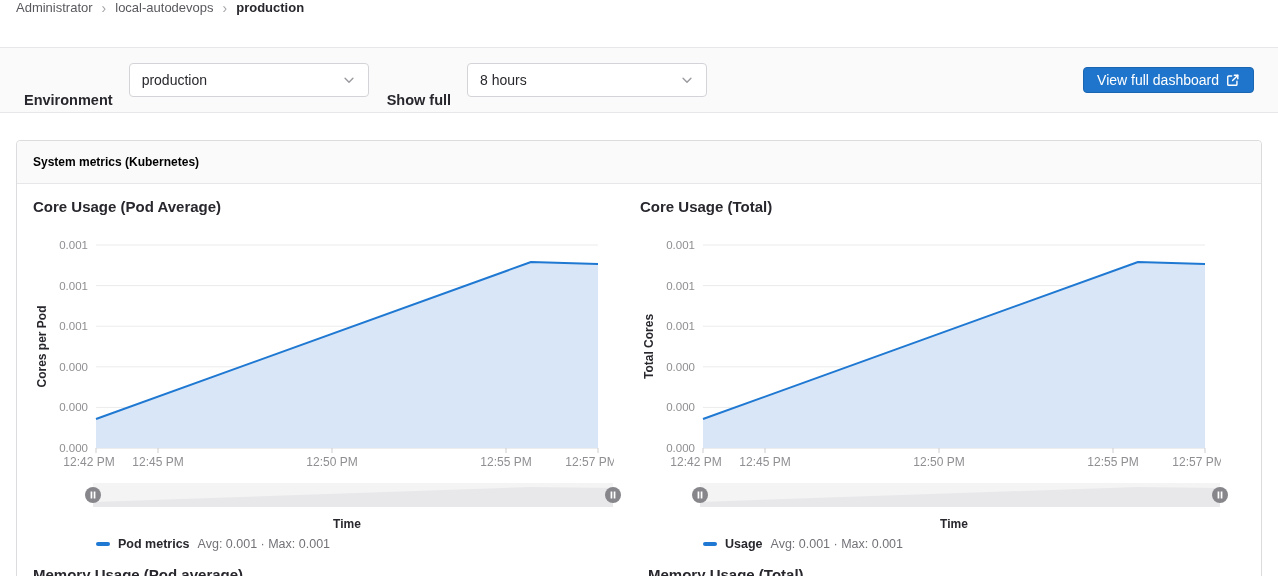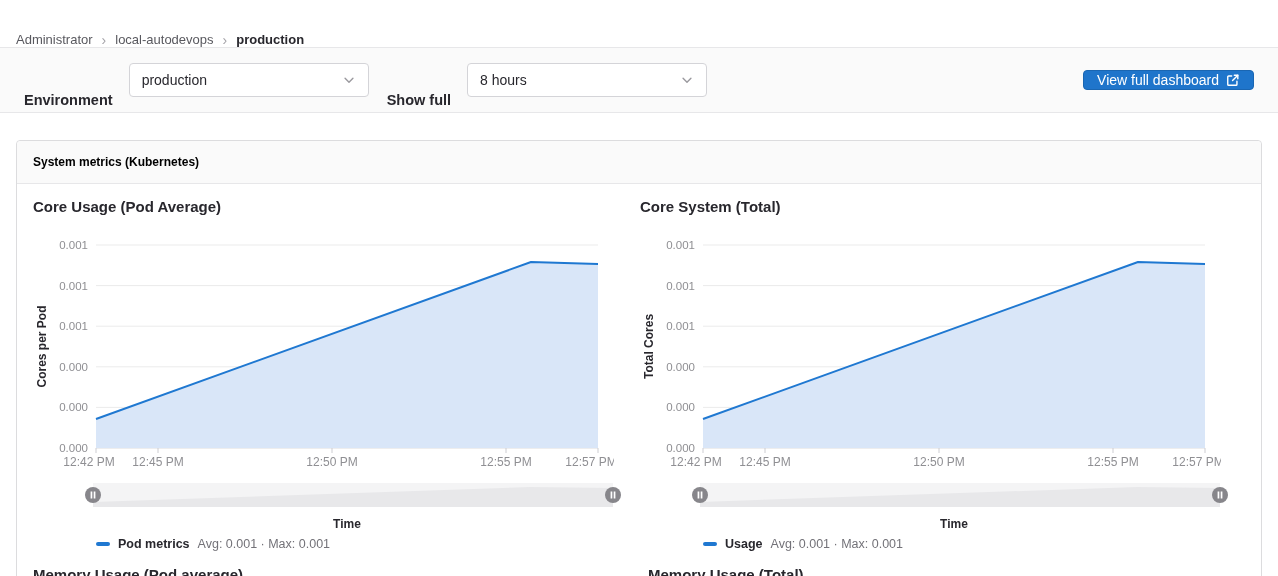--- a/index.html
+++ b/index.html
@@ -4,21 +4,21 @@
 <style>
   * { box-sizing: border-box; margin: 0; padding: 0; }
   html, body {
     width: 1278px; height: 576px; overflow: hidden;
     background: #fff; color: #28272d;
     font-family: "Liberation Sans", "DejaVu Sans", sans-serif;
     font-size: 14px;
   }
   
   .breadcrumb-bar {
-    height: 47px; display: flex; align-items: flex-end;
+    height: 47px; display: flex; align-items: flex-start;
     padding: 0 16px; background: #fff;
   }
   .breadcrumb { display: flex; align-items: center; gap: 9px; font-size: 13px; color: #58585e; }
   .breadcrumb .crumb { color: #58585e; text-decoration: none; cursor: pointer; }
   .breadcrumb .crumb.current { font-weight: 700; color: #28272d; cursor: default; }
   .breadcrumb .sep { color: #a4a3a8; font-size: 14px; line-height: 1; }
   
   .toolbar {
     height: 66px; background: #fafafa;
     border-top: 1px solid #e7e7e9; border-bottom: 1px solid #e7e7e9;
@@ -27,21 +27,21 @@
   .toolbar .flabel { font-weight: 700; font-size: 14.5px; color: #28272d; margin-right: 6px; margin-top: 40px; }
   .select {
     width: 240px; height: 34px; background: #fff;
     border: 1px solid #d4d4d8; border-radius: 4px;
     display: flex; align-items: center; justify-content: space-between;
     padding: 0 12px; cursor: pointer; color: #28272d;
   }
   .select .chev { display: flex; align-items: center; color: #9a999e; }
   .spacer { flex: 1; }
   .btn-primary {
-    height: 20px; background: #1f75cb; color: #fff; border: 1px solid #1a66b2;
+    height: 26px; background: #1f75cb; color: #fff; border: 1px solid #1a66b2;
     border-radius: 4px; padding: 0 13px; font-size: 14px;
     display: inline-flex; align-items: center; gap: 7px; cursor: pointer;
     font-family: inherit;
   }
   
   .card {
     margin: 27px 16px 0 16px; border: 1px solid #dcdcde; border-radius: 4px;
     background: #fff; height: 600px;
   }
   .card-header {
@@ -195,21 +195,21 @@
         </div>
         <div class="time-label">Time</div>
         <div class="legend">
           <span class="swatch"></span>
           <span class="lname">Pod metrics</span>
           <span class="lstats">Avg: 0.001 · Max: 0.001</span>
         </div>
       </div>
 
       <div class="chart-col">
-        <h3 class="chart-title">Core System (Total)</h3>
+        <h3 class="chart-title">Core Usage (Total)</h3>
         <svg class="plot-svg" width="581" height="238" viewBox="0 0 581 238">
           <g>
             <line x1="63" y1="12" x2="565" y2="12" stroke="#ebebeb"></line>
             <line x1="63" y1="52.6" x2="565" y2="52.6" stroke="#ebebeb"></line>
             <line x1="63" y1="93.2" x2="565" y2="93.2" stroke="#ebebeb"></line>
             <line x1="63" y1="133.8" x2="565" y2="133.8" stroke="#ebebeb"></line>
             <line x1="63" y1="174.4" x2="565" y2="174.4" stroke="#ebebeb"></line>
             <line x1="63" y1="215" x2="565" y2="215" stroke="#dcdcde"></line>
           </g>
           <g text-anchor="end">

